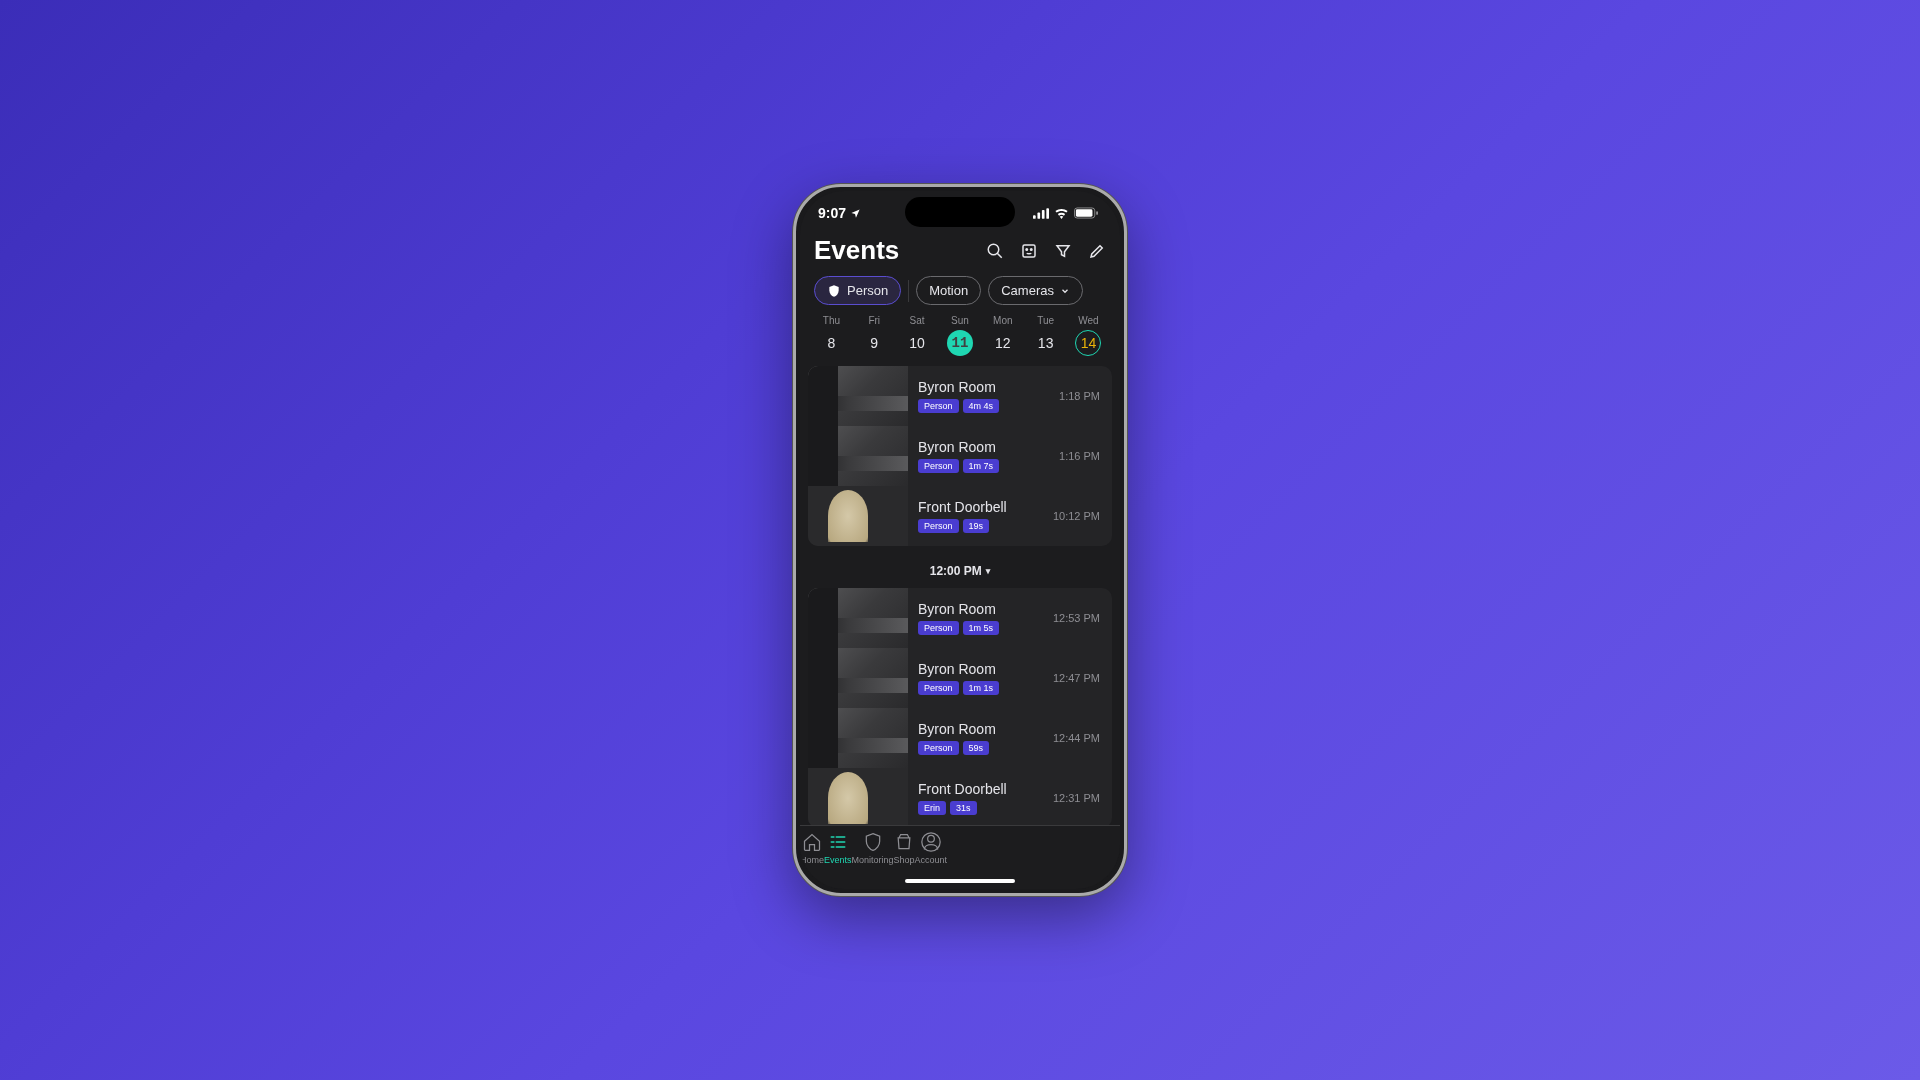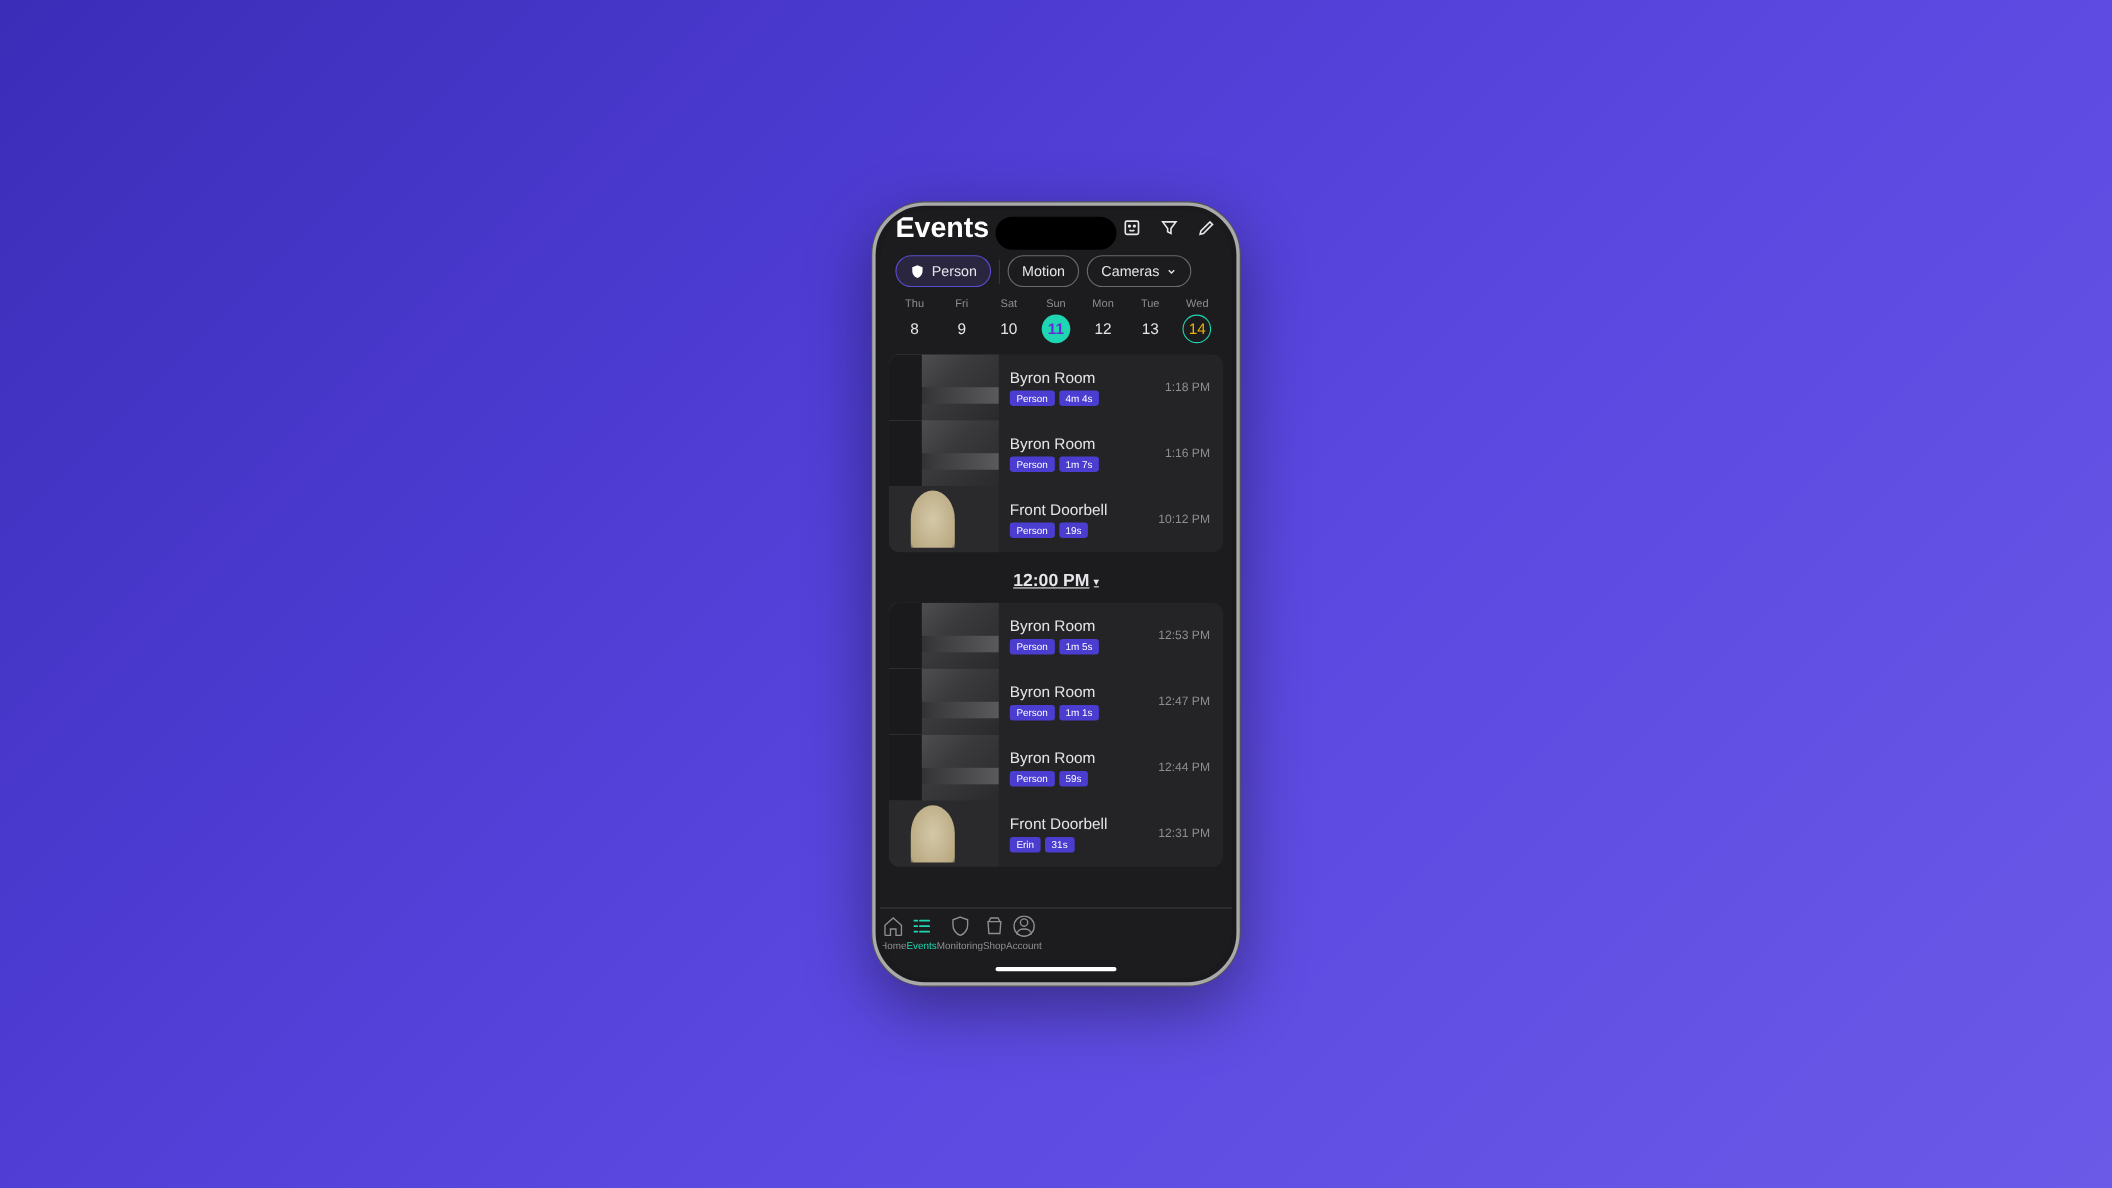--- a/index.html
+++ b/index.html
@@ -104,21 +104,21 @@
   color: #e5e5ea;
   font-size: 14px;
   font-weight: 500;
   width: 26px;
   height: 26px;
   display: flex;
   align-items: center;
   justify-content: center;
   border-radius: 50%;
 }
-.cal-num.selected { background: #1fd6b2; color: #6d28d9; font-weight: 700; }
+.cal-num.selected { background: #1fd6b2; color: #404040; font-weight: 700; font-family: Liberation Mono, monospace; }
 .cal-num.today { border: 1.5px solid #1fd6b2; color: #eab308; }
 .event-list {
   flex: 1;
   overflow-y: auto;
   padding: 0 4px;
 }
 .event-list::-webkit-scrollbar { width: 0; }
 .event-group {
   background: #242426;
   border-radius: 10px;
@@ -170,28 +170,27 @@
   color: #fff;
   font-size: 9px;
   padding: 2px 6px;
   border-radius: 3px;
   font-weight: 500;
 }
 .event-time { color: #8e8e93; font-size: 11px; padding-right: 12px; }
 .time-divider {
   text-align: center;
   color: #e5e5ea;
-  font-size: 16px;
+  font-size: 12px;
   font-weight: 600;
   padding: 10px 0;
   display: flex;
   align-items: center;
   justify-content: center;
   gap: 4px;
-  text-decoration: underline;
 }
 .time-divider::after { content: '▾'; font-size: 9px; }
 .tab-bar {
   height: 64px;
   background: #1c1c1e;
   border-top: 0.5px solid #3a3a3c;
   display: flex;
   justify-content: flex-start;
   align-items: flex-start;
   padding-top: 6px;
@@ -220,20 +219,44 @@
 .tab.active { color: #1fd6b2; }
 .tab svg { width: 20px; height: 20px; }
 </style>
 </head>
 <body>
 
 <div class="phone">
 <div class="notch"></div>
 <div class="screen">
 
+<div class="status-bar">
+  <div class="status-left">
+    <span>9:07</span>
+    <svg width="11" height="11" viewBox="0 0 24 24" fill="#fff">
+            <path d="M3 11l18-8-8 18-2-8-8-2z"></path>
+          </svg>
+  </div>
+  <div class="status-right">
+    <svg width="16" height="11" viewBox="0 0 18 12" fill="#fff">
+            <rect x="0" y="8" width="3" height="4" rx="1"></rect>
+            <rect x="5" y="5" width="3" height="7" rx="1"></rect>
+            <rect x="10" y="2" width="3" height="10" rx="1"></rect>
+            <rect x="15" y="0" width="3" height="12" rx="1"></rect>
+          </svg>
+    <svg width="15" height="11" viewBox="0 0 24 18" fill="#fff">
+            <path d="M12 18l-3-4c1.8-1.3 4.2-1.3 6 0l-3 4zm-6-8c3.3-2.7 8.7-2.7 12 0l-2 2.5c-2.2-1.8-5.8-1.8-8 0L6 10zm-4-5c5.5-4.5 14.5-4.5 20 0l-2 2.5c-4.4-3.6-11.6-3.6-16 0L2 5z"></path>
+          </svg>
+    <svg width="24" height="12" viewBox="0 0 26 12" fill="none">
+            <rect x="0.5" y="0.5" width="22" height="11" rx="3" stroke="#fff" stroke-opacity="0.5"></rect>
+            <rect x="2" y="2" width="18" height="8" rx="1.5" fill="#fff"></rect>
+            <rect x="24" y="4" width="2" height="4" rx="1" fill="#fff" fill-opacity="0.5"></rect>
+          </svg>
+  </div>
+</div>
 
 <div class="header">
   <div class="header-title">Events</div>
   <div class="header-icons">
     <svg viewBox="0 0 24 24" fill="none" stroke="#e5e5ea" stroke-width="2">
             <circle cx="10" cy="10" r="7"></circle>
             <line x1="21" y1="21" x2="15" y2="15"></line>
           </svg>
     <svg viewBox="0 0 24 24" fill="none" stroke="#e5e5ea" stroke-width="2">
             <rect x="4" y="4" width="16" height="16" rx="2"></rect>

